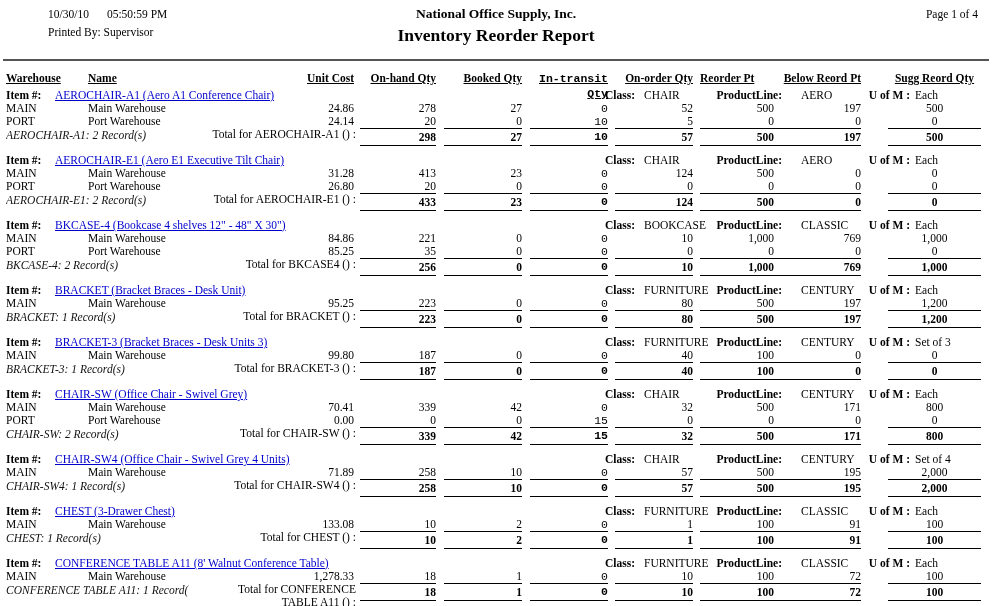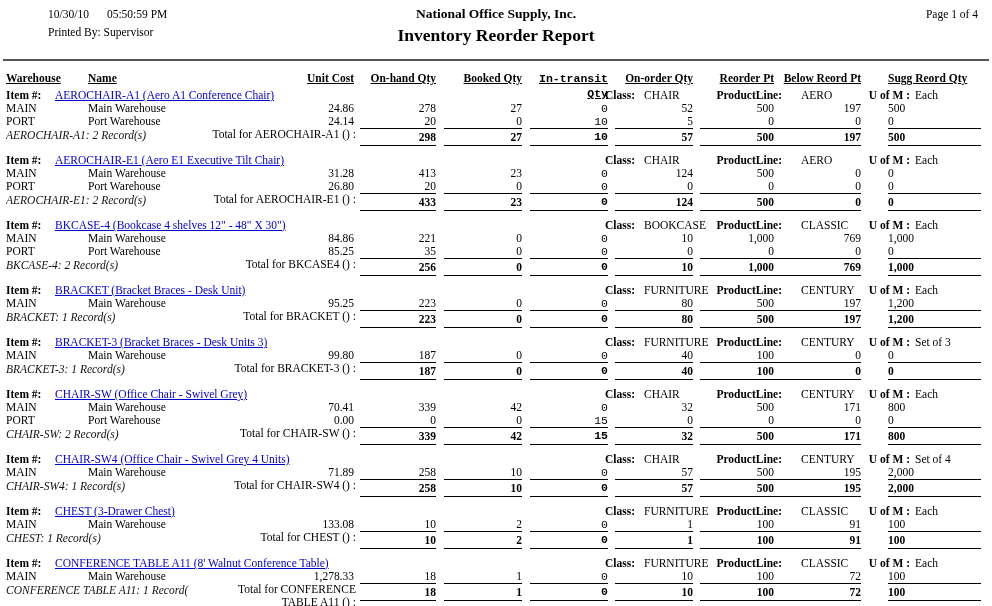--- a/index.html
+++ b/index.html
@@ -19,23 +19,23 @@
   .col-headers span{position:absolute;top:0;font-weight:bold;text-decoration:underline;line-height:15px;}
   
   .c-wh{left:6px;width:80px;}
   .c-name{left:88px;width:165px;}
   .num{text-align:right;}
   .c-cost{left:254px;width:100px;text-align:right;}
   .c-q0{left:360px;width:76px;text-align:right;}
   .c-q1{left:444px;width:78px;text-align:right;}
   .c-q2{left:530px;width:78px;text-align:right;font-family:Liberation Mono, monospace;}
   .c-q3{left:615px;width:78px;text-align:right;}
-  .c-q4{left:700px;width:74px;text-align:right;}
+  .c-q4{left:700px;width:74px;}
   .c-q5{left:763px;width:98px;text-align:right;}
-  .c-q6{left:888px;width:93px;text-align:left;}
+  .c-q6{left:888px;width:93px;text-align:center;}
   
   .report-body{position:absolute;left:0;top:89px;width:992px;}
   .group{position:relative;}
   .item-row,.data-row{position:relative;height:13px;line-height:13px;}
   .item-row span,.data-row span,.total-row span{position:absolute;top:0;white-space:nowrap;}
   .item-no-label{left:6px;font-weight:bold;font-family:Liberation Serif, serif;}
   .item-link{left:55px;color:#0000CC;text-decoration:underline;cursor:pointer;}
   .meta-label{font-weight:bold;}
   .m-class-label{left:535px;width:100px;text-align:right;}
   .m-class-value{left:644px;}

